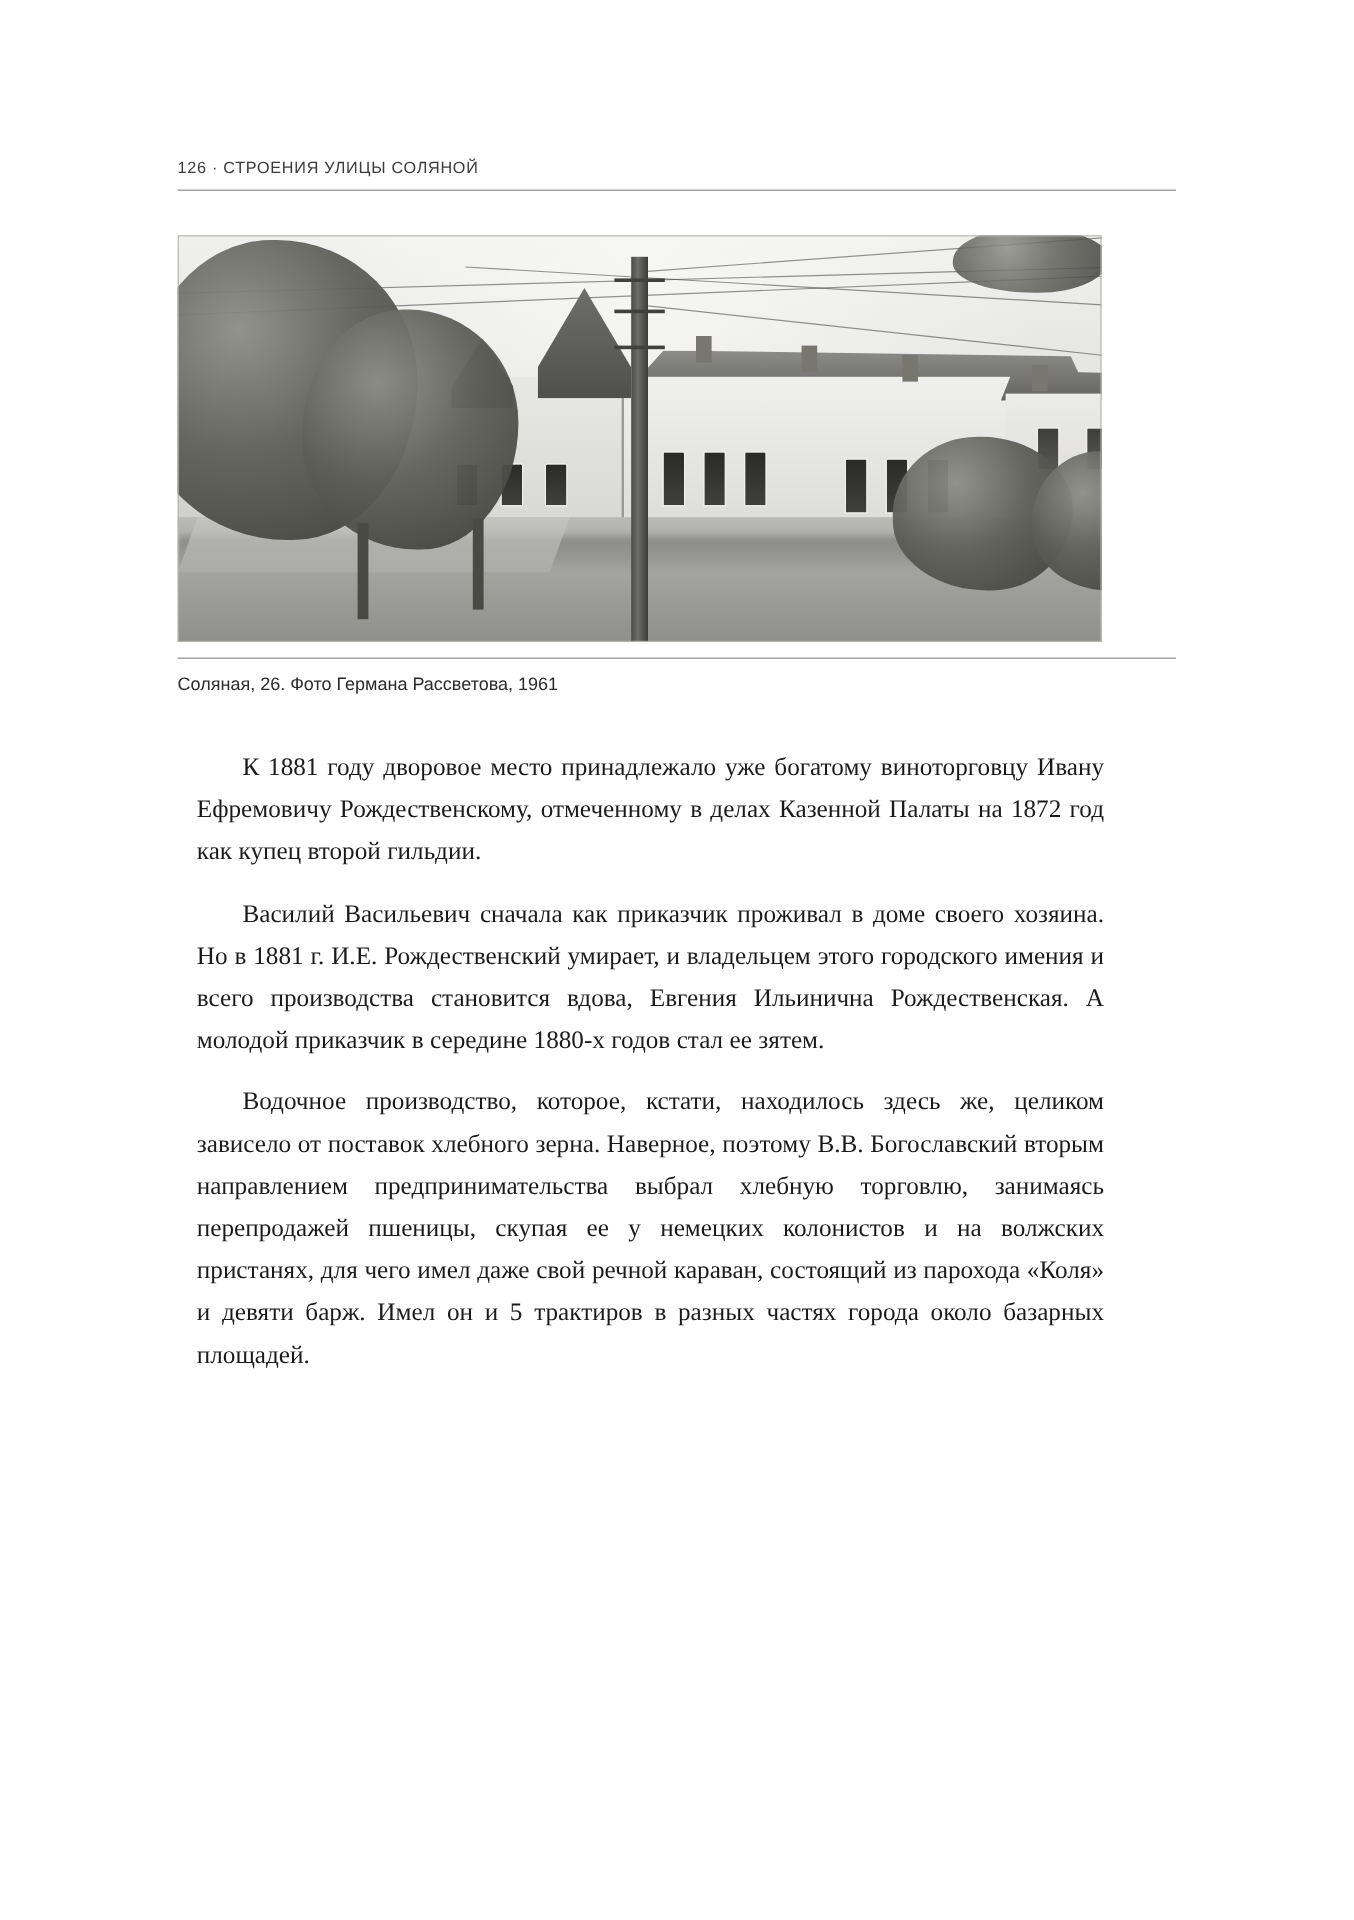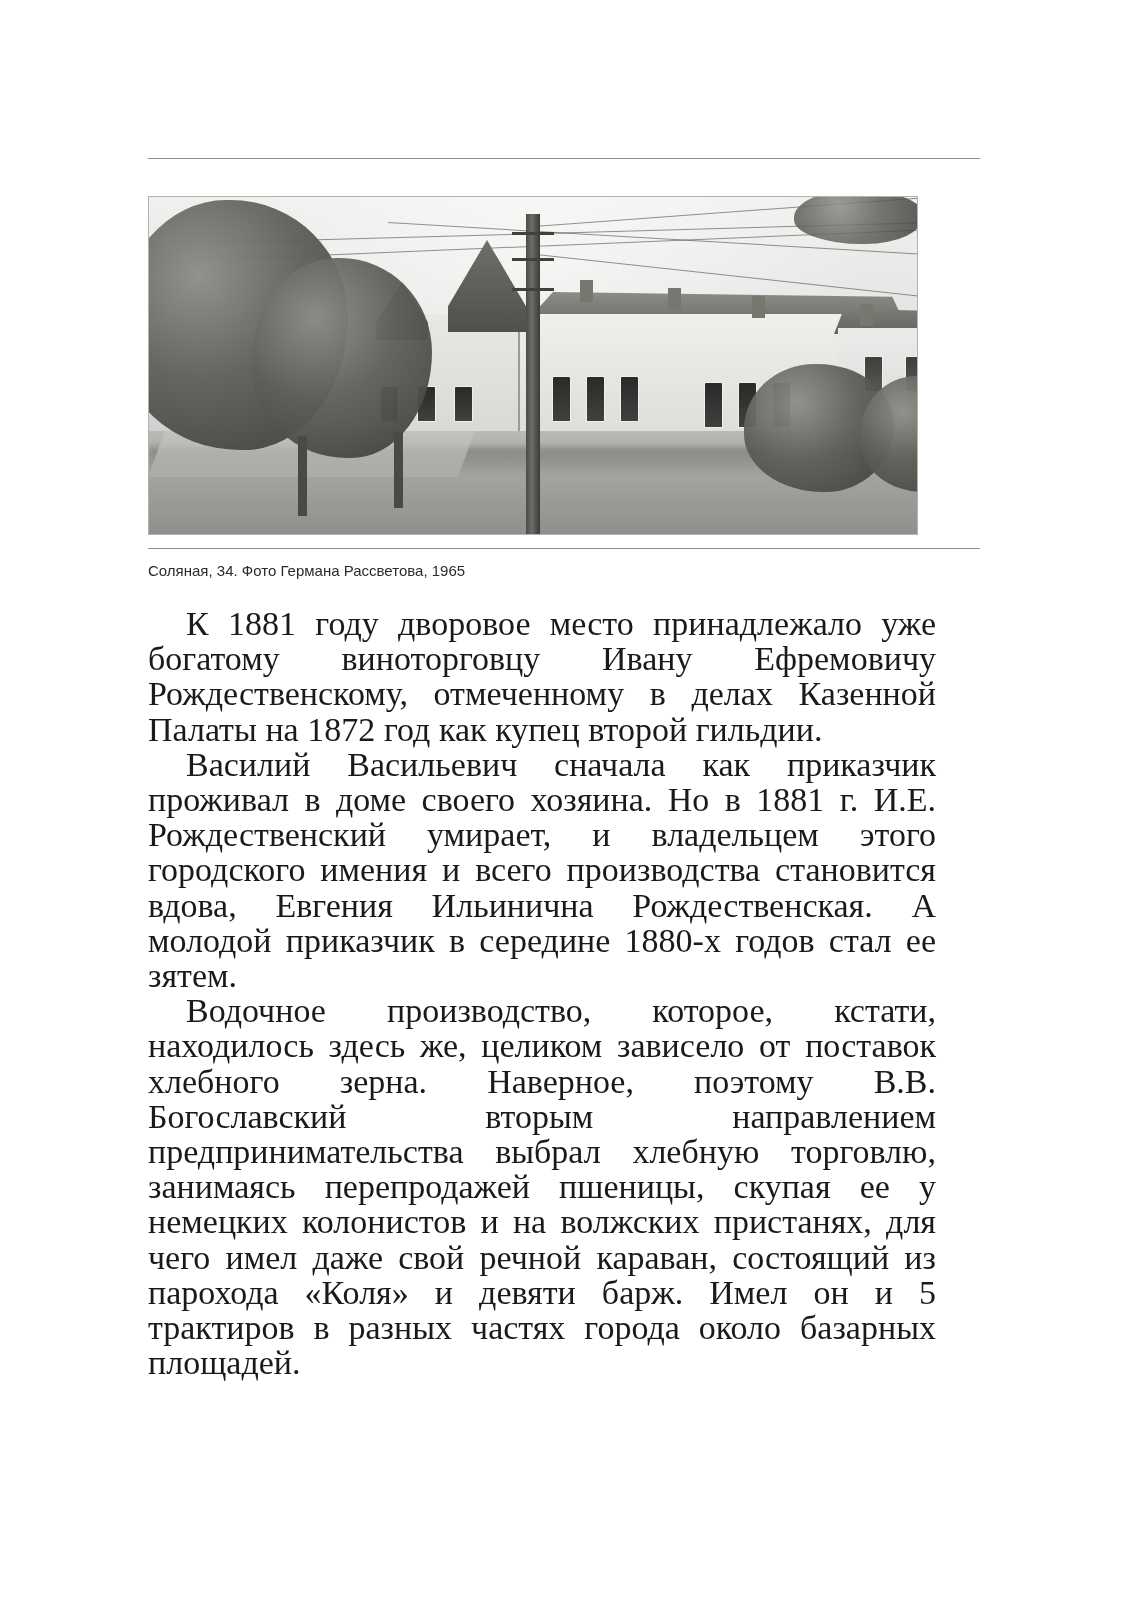--- a/index.html
+++ b/index.html
@@ -228,35 +228,36 @@
   }
 
   
   .body {
     position: absolute;
     left: 148px;
     top: 606px;
     width: 788px;
   }
   .body p {
-    margin: 0;
-    font-size: 34px;
+    margin: 16px;
+    font-size: 21px;
     line-height: 35.2px;
     text-align: justify;
     text-indent: 38px;
     hyphens: manual;
     word-spacing: 0.1px;
   }
   .body p.last { text-align: justify; }
 </style>
 </head>
 <body>
 
 <div class="page">
 
+  <div class="running-head">126 · СТРОЕНИЯ УЛИЦЫ СОЛЯНОЙ</div>
 
   <div class="rule-top"></div>
 
   <div class="figure">
     <div class="photo">
       <div class="sky-vignette"></div>
 
       <div class="wire" style="left:0px; top:48px; width:780px; transform:rotate(-1.6deg);"></div>
       <div class="wire" style="left:0px; top:66px; width:780px; transform:rotate(-2.4deg);"></div>
       <div class="wire" style="left:240px; top:26px; width:540px; transform:rotate(3.4deg);"></div>
@@ -314,21 +315,21 @@
       <div class="pole-arm" style="top:36px;"></div>
       <div class="pole-arm" style="top:62px;"></div>
       <div class="pole-arm" style="top:92px;"></div>
 
       <div class="photo-frame-border"></div>
     </div>
   </div>
 
   <div class="rule-caption"></div>
 
-  <div class="caption">Соляная, 34. Фото Германа Рассветова, 1965</div>
+  <div class="caption">Соляная, 26. Фото Германа Рассветова, 1961</div>
 
   <div class="body">
     <p>К 1881 году дворовое место принадлежало уже богатому виноторговцу Ивану Ефремовичу Рождественскому, отмеченному в делах Казенной Палаты на 1872 год как купец второй гильдии.</p>
     <p>Василий Васильевич сначала как приказчик проживал в доме своего хозяина. Но в 1881 г. И.Е. Рождественский умирает, и владельцем этого городского имения и всего производства становится вдова, Евгения Ильинична Рождественская. А молодой приказчик в середине 1880-х годов стал ее зятем.</p>
     <p>Водочное производство, которое, кстати, находилось здесь же, целиком зависело от поставок хлебного зерна. Наверное, поэтому В.В. Богославский вторым направлением предпринимательства выбрал хлебную торговлю, занимаясь перепродажей пшеницы, скупая ее у немецких колонистов и на волжских пристанях, для чего имел даже свой речной караван, состоящий из парохода «Коля» и девяти барж. Имел он и 5 трактиров в разных частях города около базарных площадей.</p>
   </div>
 
 </div>
 
 </body></html>

